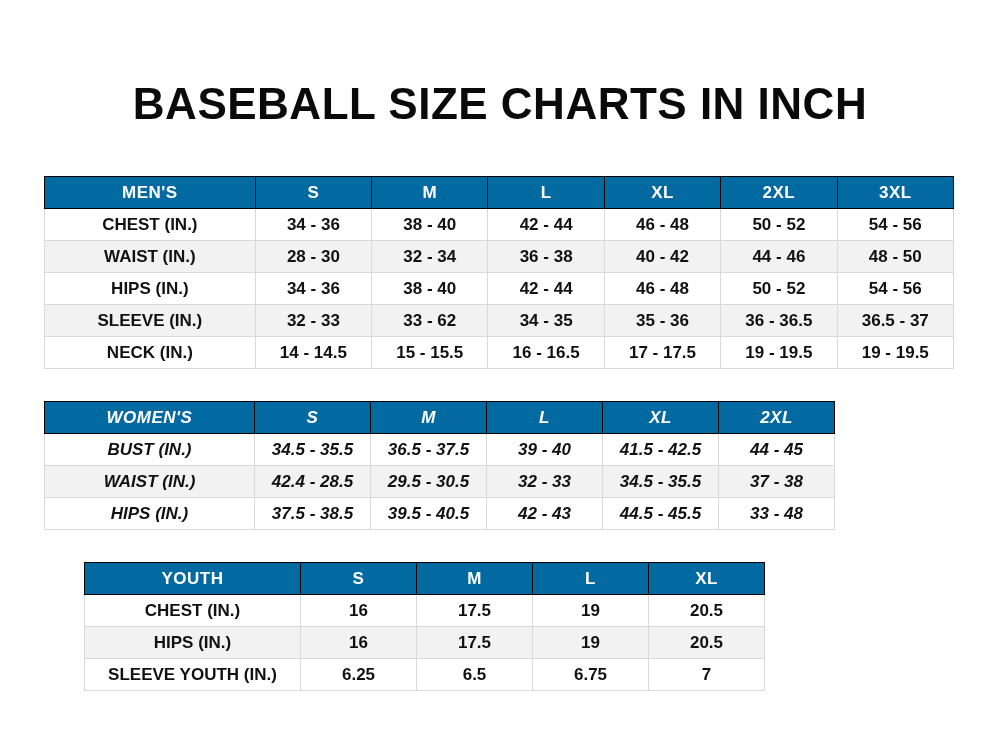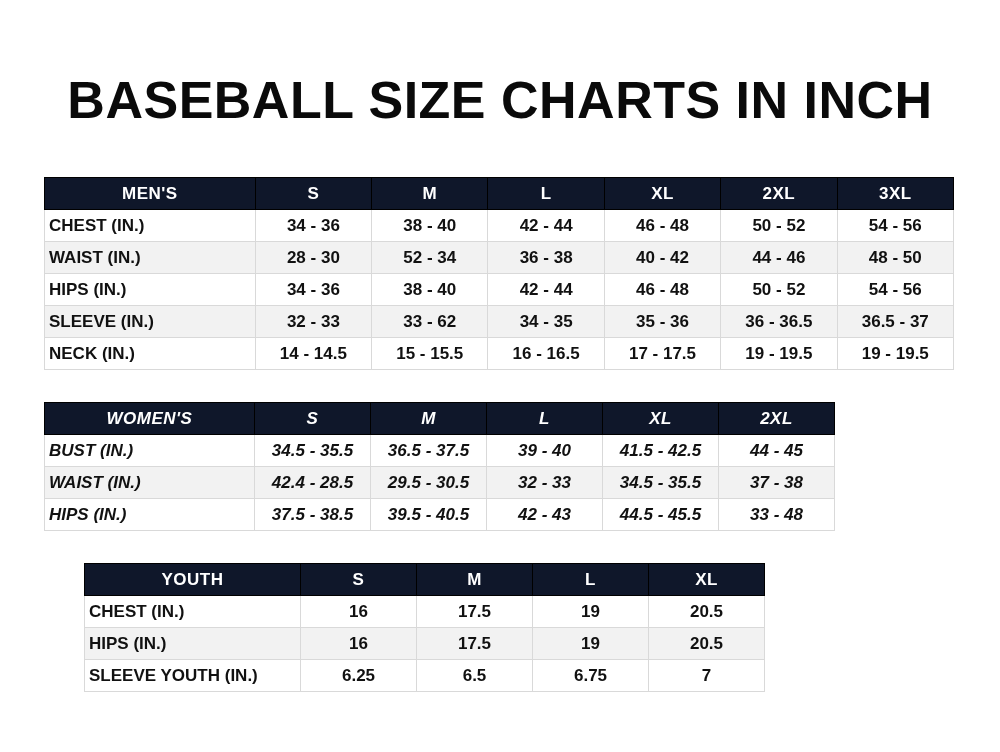--- a/index.html
+++ b/index.html
@@ -15,25 +15,25 @@
     overflow: hidden;
   }
   .page {
     position: relative;
     width: 1000px;
     height: 752px;
     box-sizing: border-box;
   }
   .title {
     text-align: center;
-    font-size: 52px;
+    font-size: 44px;
     font-weight: bold;
     letter-spacing: 0.5px;
     color: #0a0a0a;
-    margin: 0;
+    margin: 8px;
     padding-top: 72px;
     line-height: 1.1;
   }
   .charts {
     padding: 0 44px;
     margin-top: 48px;
   }
   table.sizechart {
     border-collapse: collapse;
     table-layout: fixed;
@@ -42,36 +42,36 @@
   table.sizechart td, table.sizechart th {
     border: 1px solid #d9d9d9;
     text-align: center;
     font-weight: bold;
     height: 31px;
     padding: 0 4px;
     white-space: nowrap;
     overflow: hidden;
   }
   table.sizechart thead th {
-    background: #0f172a;
+    background: #0369a1;
     color: #ffffff;
     border: 1px solid #000000;
     letter-spacing: 0.5px;
   }
   table.sizechart thead th.rowlabelhead {
     text-align: center;
   }
   table.sizechart tbody tr:nth-child(even) td {
     background: #f2f2f2;
   }
   table.sizechart tbody tr:nth-child(odd) td {
     background: #ffffff;
   }
   table.sizechart td.rowlabel {
-    text-align: left;
+    text-align: center;
     font-weight: bold;
   }
   .chart-block { margin-bottom: 0; }
   #men-table { width: 910px; }
   #women-table { width: 790px; font-style: italic; }
   #youth-table { width: 680px; margin-left: 40px; }
   .gap-men { height: 32px; }
   .gap-women { height: 32px; }
   
   #men-table col.lbl { width: 210px; }
@@ -118,21 +118,21 @@
             <td>34 - 36</td>
             <td>38 - 40</td>
             <td>42 - 44</td>
             <td>46 - 48</td>
             <td>50 - 52</td>
             <td>54 - 56</td>
           </tr>
           <tr>
             <td class="rowlabel">WAIST (IN.)</td>
             <td>28 - 30</td>
-            <td>52 - 34</td>
+            <td>32 - 34</td>
             <td>36 - 38</td>
             <td>40 - 42</td>
             <td>44 - 46</td>
             <td>48 - 50</td>
           </tr>
           <tr>
             <td class="rowlabel">HIPS (IN.)</td>
             <td>34 - 36</td>
             <td>38 - 40</td>
             <td>42 - 44</td>

